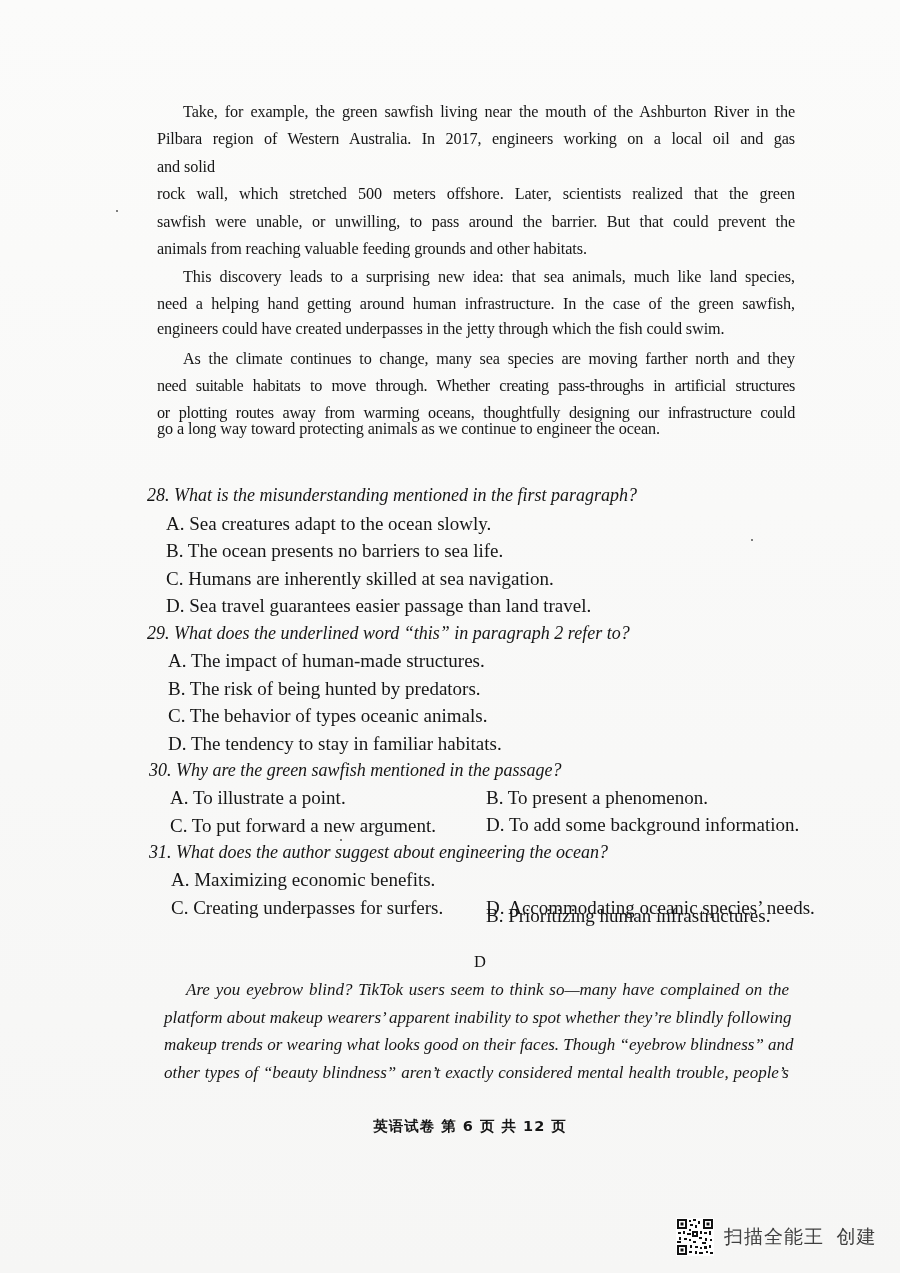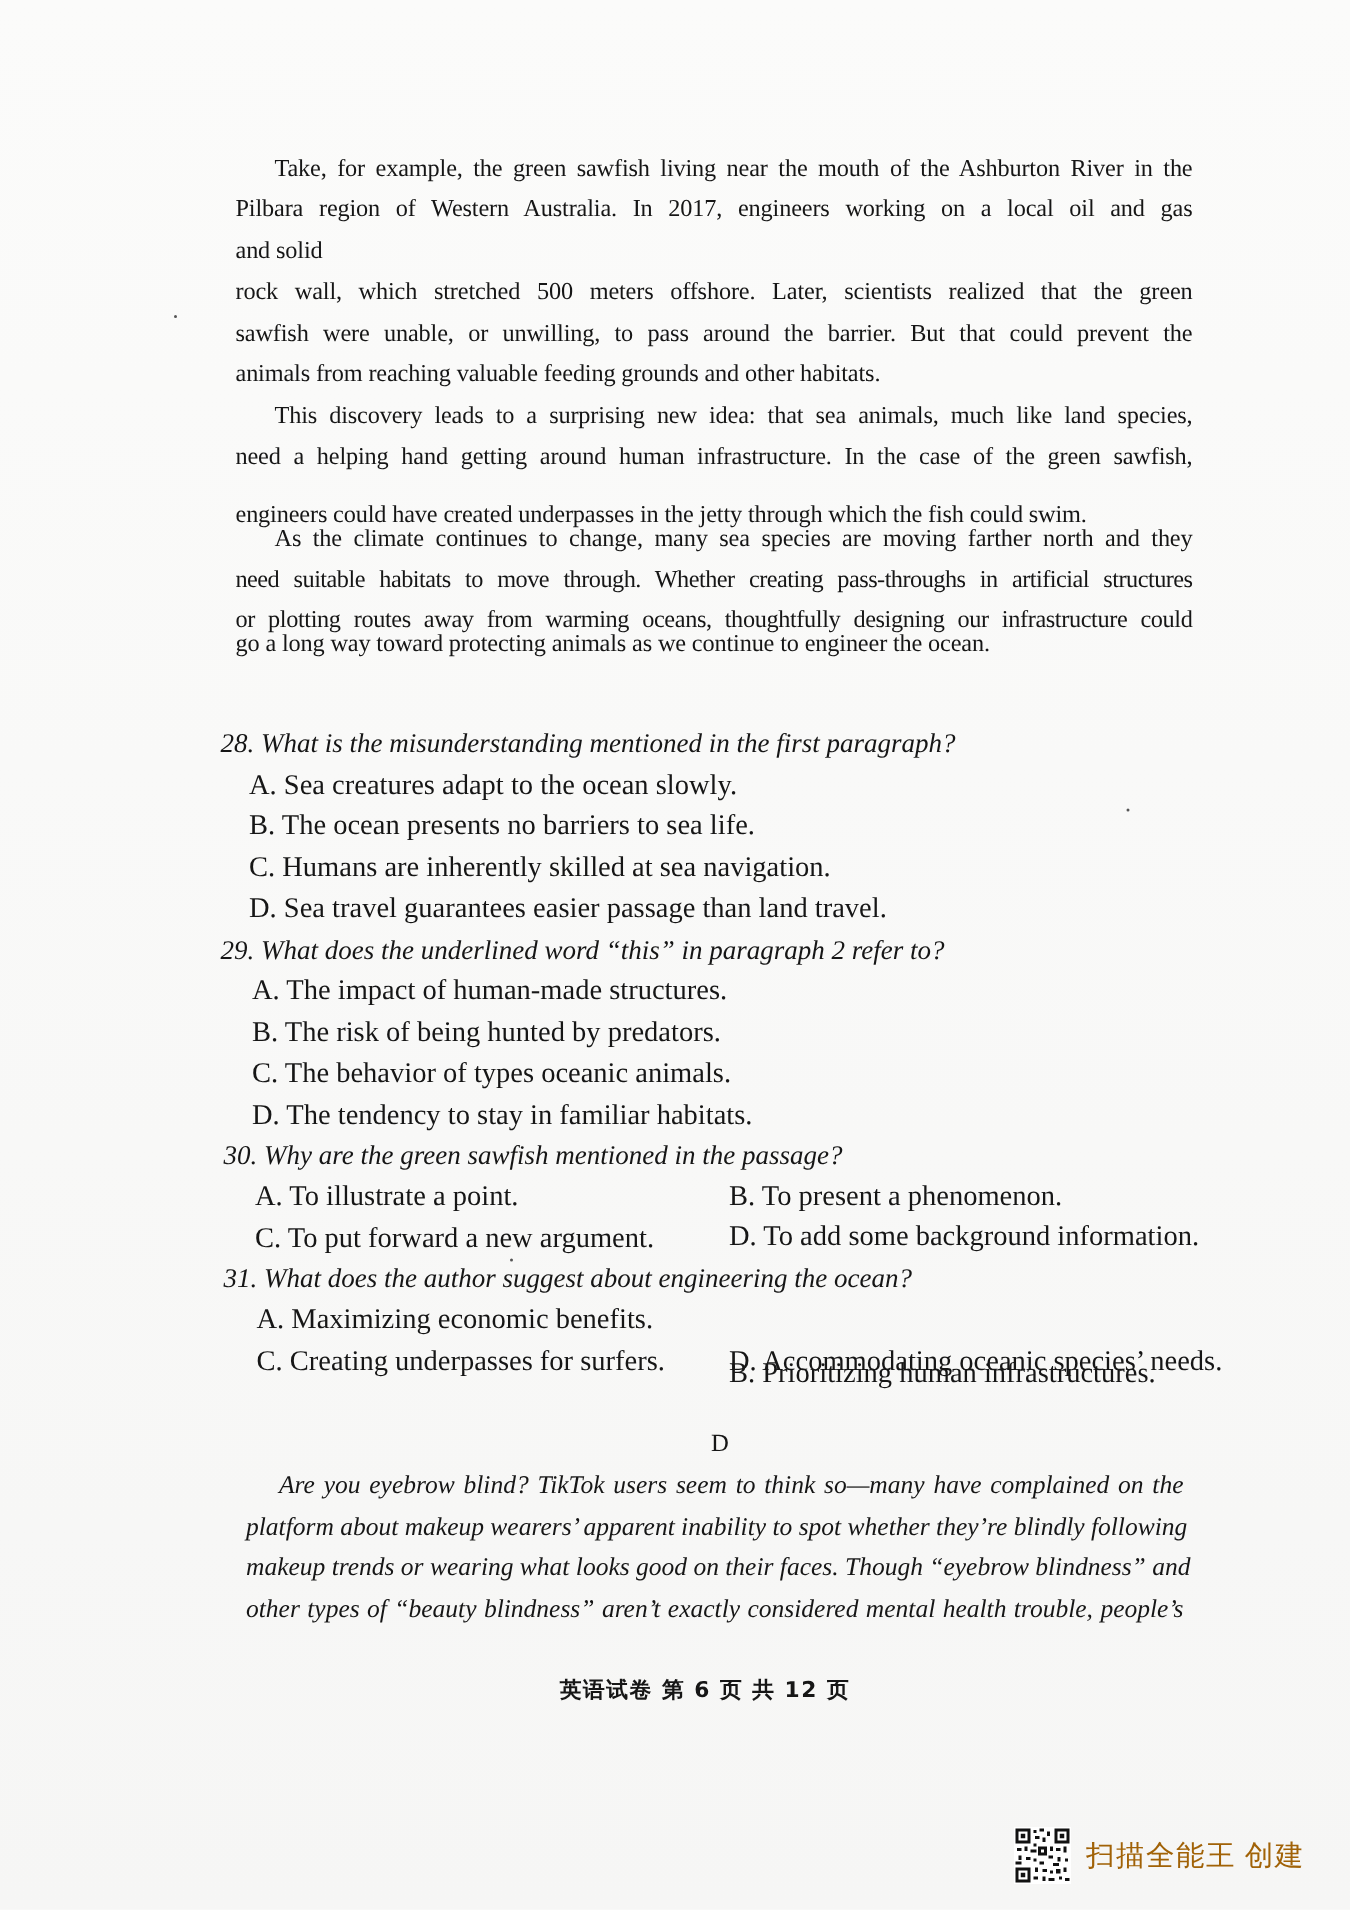--- a/index.html
+++ b/index.html
@@ -21,21 +21,21 @@
     .justify { text-align: justify; text-align-last: justify; }
     .indent { padding-left: 26px; box-sizing: border-box; }
     .q { position: absolute; left: 147px; font-size: 18px; line-height: 27px; white-space: nowrap; font-style: italic; }
     .opt { position: absolute; font-size: 19px; line-height: 27px; white-space: nowrap; }
     .section-letter { position: absolute; left: 0; width: 960px; text-align: center; top: 948px; font-size: 16.5px; line-height: 27px; }
     .dline { position: absolute; left: 164px; width: 625px; font-size: 17px; line-height: 27px; height: 27px; white-space: nowrap; font-style: italic; }
     .footer { position: absolute; top: 1117px; left: 0; width: 940px; text-align: center; font-size: 14.5px; font-family: "DejaVu Sans", sans-serif; font-weight: bold; letter-spacing: 1px; }
     .watermark { position: absolute; left: 676px; top: 1217px; height: 40px; display: flex; align-items: center; }
     .qr { width: 38px; height: 38px; position: relative; background: #fff; }
     .qr svg { display: block; }
-    .wm-text { margin-left: 10px; font-family: Liberation Serif, serif; font-size: 19px; color: #a16207; letter-spacing: 1px; }
+    .wm-text { margin-left: 10px; font-family: Liberation Mono, monospace; font-size: 19px; color: #404040; letter-spacing: 1px; }
     .cjk { font-family: "DejaVu Sans", sans-serif; font-size: 15px; }
     .dot { position: absolute; width: 2px; height: 2px; background: #555; border-radius: 1px; }
   </style>
 </head>
 <body>
 
 <div class="page-bg"></div>
 
 <div>
   <div class="line justify indent" style="top:99px">Take, for example, the green sawfish living near the mouth of the Ashburton River in the</div>
@@ -44,21 +44,21 @@
     <span> and solid</span>
   </div>
   <div class="line justify" style="top:181px">rock wall, which stretched 500 meters offshore. Later, scientists realized that the green</div>
   <div class="line justify" style="top:209px">sawfish were unable, or unwilling, to pass around the barrier. But that could prevent the</div>
   <div class="line" style="top:236px">animals from reaching valuable feeding grounds and other habitats.</div>
 </div>
 
 <div>
   <div class="line justify indent" style="top:264px">This discovery leads to a surprising new idea: that sea animals, much like land species,</div>
   <div class="line justify" style="top:291px">need a helping hand getting around human infrastructure. In the case of the green sawfish,</div>
-  <div class="line" style="top:330px">engineers could have created underpasses in the jetty through which the fish could swim.</div>
+  <div class="line" style="top:316px">engineers could have created underpasses in the jetty through which the fish could swim.</div>
 </div>
 
 <div>
   <div class="line justify indent" style="top:346px">As the climate continues to change, many sea species are moving farther north and they</div>
   <div class="line justify" style="top:373px; letter-spacing:-0.35px">need suitable habitats to move through. Whether creating pass-throughs in artificial structures</div>
   <div class="line justify" style="top:400px; letter-spacing:-0.25px">or plotting routes away from warming oceans, thoughtfully designing our infrastructure could</div>
   <div class="line" style="top:416px">go a long way toward protecting animals as we continue to engineer the ocean.</div>
 </div>
 
 <div>

